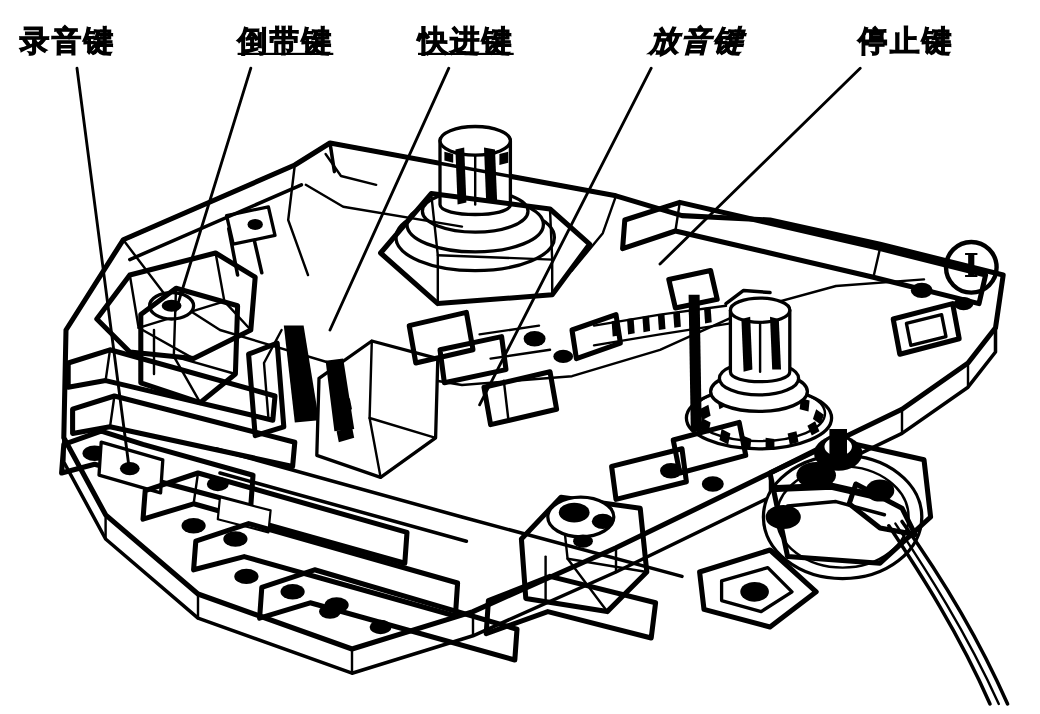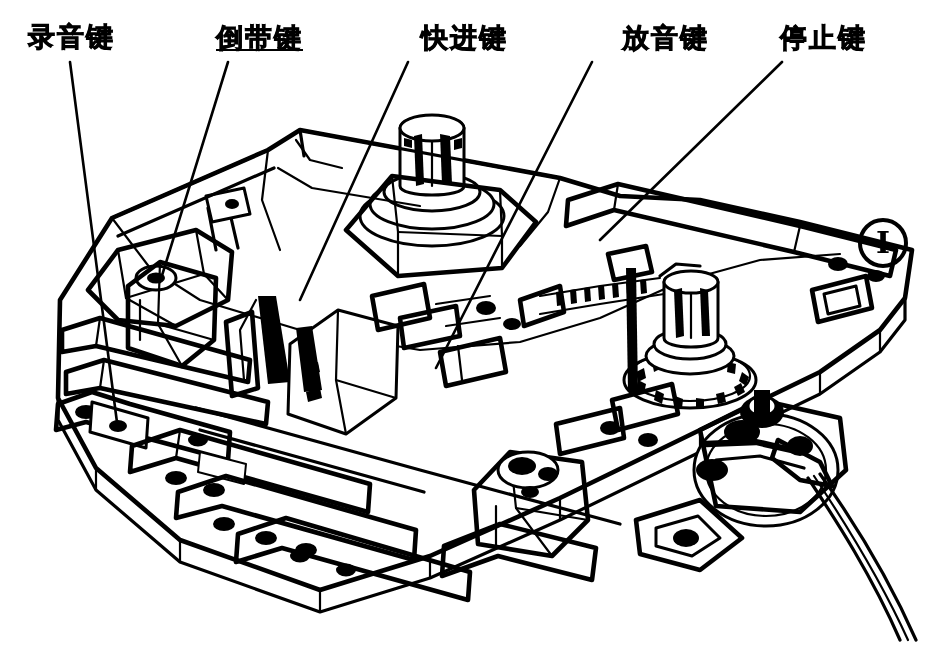--- a/index.html
+++ b/index.html
@@ -308,25 +308,25 @@
     <g>
       <line class="lead" x1="70" y1="62" x2="118" y2="430"></line>
       <line class="lead" x1="228" y1="62" x2="160" y2="282"></line>
       <line class="lead" x1="408" y1="62" x2="300" y2="300"></line>
       <line class="lead" x1="592" y1="62" x2="436" y2="368"></line>
       <line class="lead" x1="782" y1="62" x2="600" y2="240"></line>
     </g>
 
   </svg>
 
-  <div class="callout-label" style="left:28px;  top:24px;font-family:Liberation Serif, serif;">录音键</div>
+  <div class="callout-label" style="left:18px;  top:24px;">录音键</div>
 
   <div class="callout-label" style="left:216px; top:24px;text-decoration:underline;">倒带键</div>
 
-  <div class="callout-label" style="left:421px; top:24px;">快进键</div>
-
-  <div class="callout-label" style="left:622px; top:24px;">放音键</div>
+  <div class="callout-label" style="left:380px; top:24px;text-decoration:underline;">快进键</div>
+
+  <div class="callout-label" style="left:590px; top:24px;font-style:italic;">放音键</div>
 
   <div class="callout-label" style="left:780px; top:24px;text-align:center;">停止键</div>
 
   <div class="fig-number-badge" style="left:858px; top:218px;">I</div>
 
 </div>
 
 </body></html>

